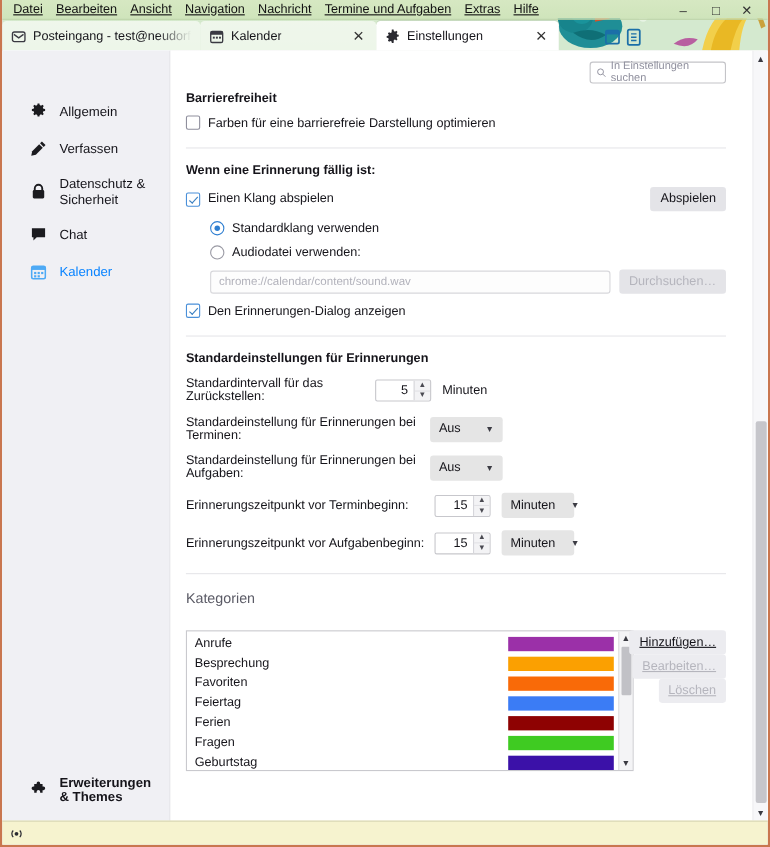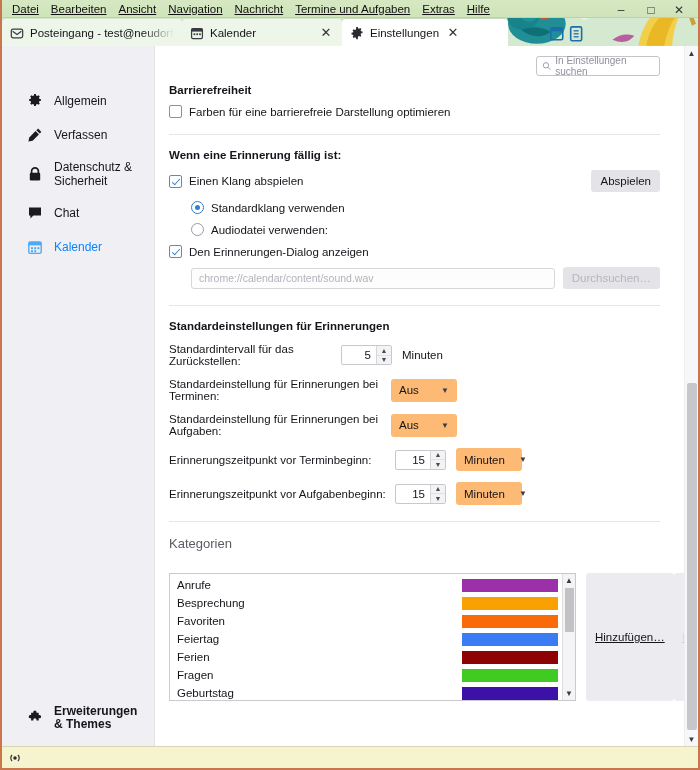--- a/index.html
+++ b/index.html
@@ -101,21 +101,21 @@
     overflow: hidden;
     white-space: nowrap;
     text-overflow: clip;
   }
   .tab-mail { width: 180px; }
   .tab-mail .tab-label {
     -webkit-mask-image: linear-gradient(to right, #000 78%, transparent 100%);
     mask-image: linear-gradient(to right, #000 78%, transparent 100%);
   }
   .tab-cal { width: 160px; justify-content: space-between; }
-  .tab-set { width: 166px; justify-content: flex-start; }
+  .tab-set { width: 166px; justify-content: space-between; }
   .tab-left { display: flex; align-items: center; gap: 6px; overflow: hidden; }
   .tab-close {
     width: 16px; height: 16px;
     display: flex; align-items: center; justify-content: center;
     font-size: 13px; color: #333; line-height: 1;
   }
   .tab-icon { width: 14px; height: 14px; flex: none; display:block; }
 
   
   .content {
@@ -295,21 +295,21 @@
     display: flex; align-items: center; justify-content: center;
     font-size: 7px;
     color: #4a4a52;
     line-height: 1;
   }
   .spin-up { border-bottom: 1px solid #e1e1e5; }
 
   
   .dd {
     height: 23px;
-    background: #fdba74;
+    background: #e5e5e5;
     border-radius: 3px;
     display: inline-flex;
     align-items: center;
     justify-content: space-between;
     padding: 0 8px;
     font-size: 11.5px;
     color: #15141a;
     gap: 14px;
   }
   .dd .chev { font-size: 8px; color: #3c3c44; }
@@ -346,21 +346,21 @@
     display: flex;
     flex-direction: column;
     align-items: center;
   }
   .catscroll .arr { font-size: 8px; color: #3a3a42; height: 13px; display:flex; align-items:center;}
   .catscroll .thumb {
     width: 9px; background: #c1c1c6; border-radius: 1px;
     height: 44px; margin-top: 1px;
   }
   .catscroll .track { flex: 1; }
-  .catbtns { width: 74px; display: flex; flex-direction: row; gap: 0; }
+  .catbtns { width: 74px; display: flex; flex-direction: column; gap: 0; align-items: flex-end; }
   .catbtns .btn { text-align: center; }
 
   
   .vscroll {
     position: absolute;
     top: 0; right: 0; bottom: 0;
     width: 14px;
     background: #f7f7f9;
     border-left: 1px solid #eeeef0;
     display: flex;
@@ -595,28 +595,28 @@
           <div class="row indent1">
             <span class="rb checked"></span>
             <span class="lbl">Standardklang verwenden</span>
           </div>
 
           <div class="row indent1">
             <span class="rb"></span>
             <span class="lbl">Audiodatei verwenden:</span>
           </div>
 
+          <div class="row indent1" style="gap:8px">
+            <span class="tinput">chrome://calendar/content/sound.wav</span>
+            <button class="btn disabled">Durchsuchen…</button>
+          </div>
+
           <div class="row">
             <span class="cb checked"></span>
             <span class="lbl">Den Erinnerungen-Dialog anzeigen</span>
-          </div>
-
-          <div class="row indent1" style="gap:8px">
-            <span class="tinput">chrome://calendar/content/sound.wav</span>
-            <button class="btn disabled">Durchsuchen…</button>
           </div>
 
 
           <div class="divider"></div>
 
           <div class="sub-head" style="margin-bottom:11px">Standardeinstellungen für Erinnerungen</div>
 
           <div class="row" style="margin-bottom:11px">
             <span class="lbl" style="width:172px">Standardintervall für das Zurückstellen:</span>
             <span class="spin">

